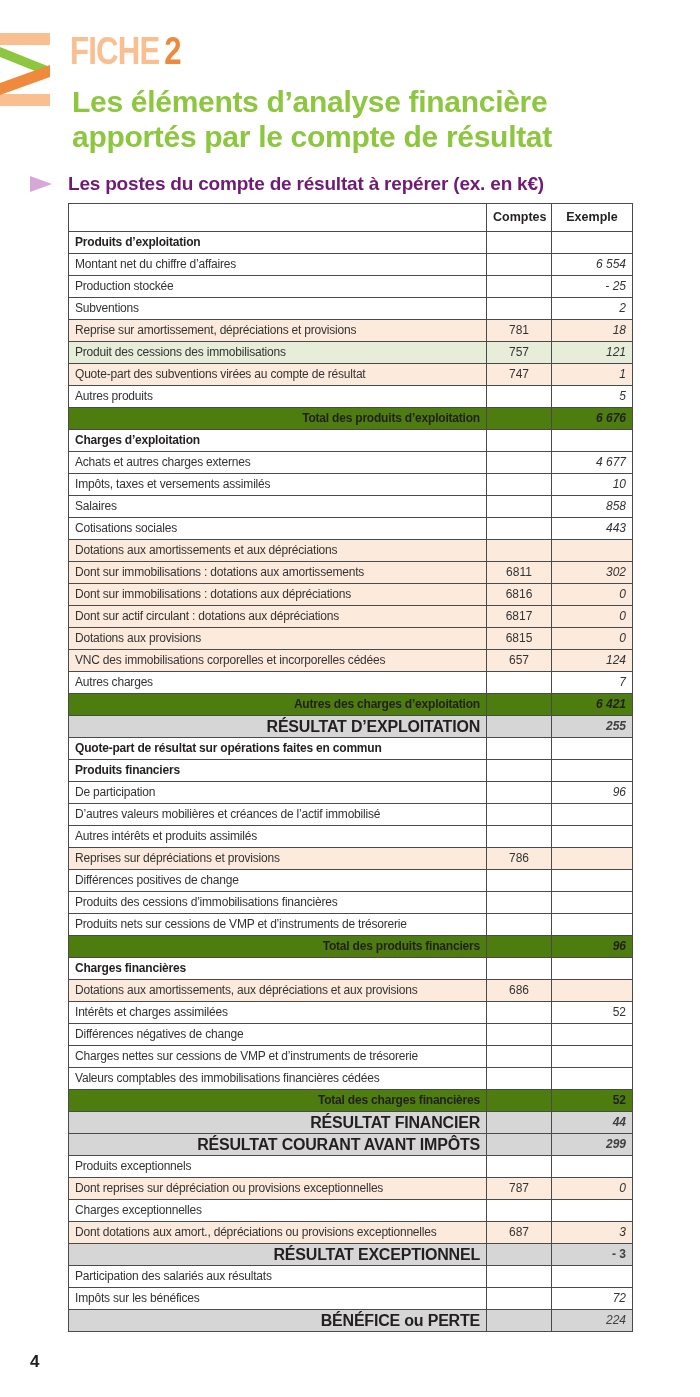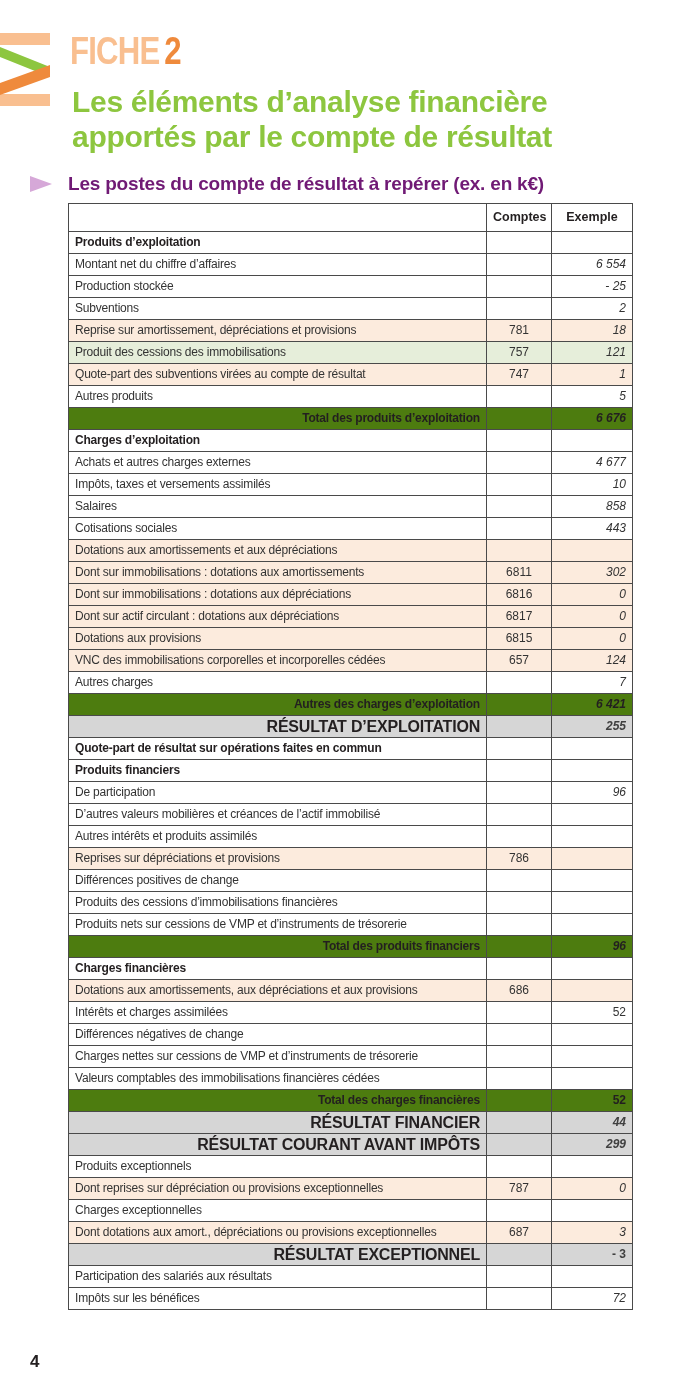--- a/index.html
+++ b/index.html
@@ -327,16 +327,21 @@
       <tr class="normal">
         <td class="lbl">Participation des salariés aux résultats</td>
         <td class="code"></td>
         <td class="val"></td>
       </tr>
       <tr class="normal">
         <td class="lbl">Impôts sur les bénéfices</td>
         <td class="code"></td>
         <td class="val">72</td>
       </tr>
+      <tr class="result">
+        <td class="lbl">BÉNÉFICE ou PERTE</td>
+        <td class="code"></td>
+        <td class="val light">224</td>
+      </tr>
     </tbody>
 </table>
 
 <div class="page-number">4</div>
 
 </body></html>

